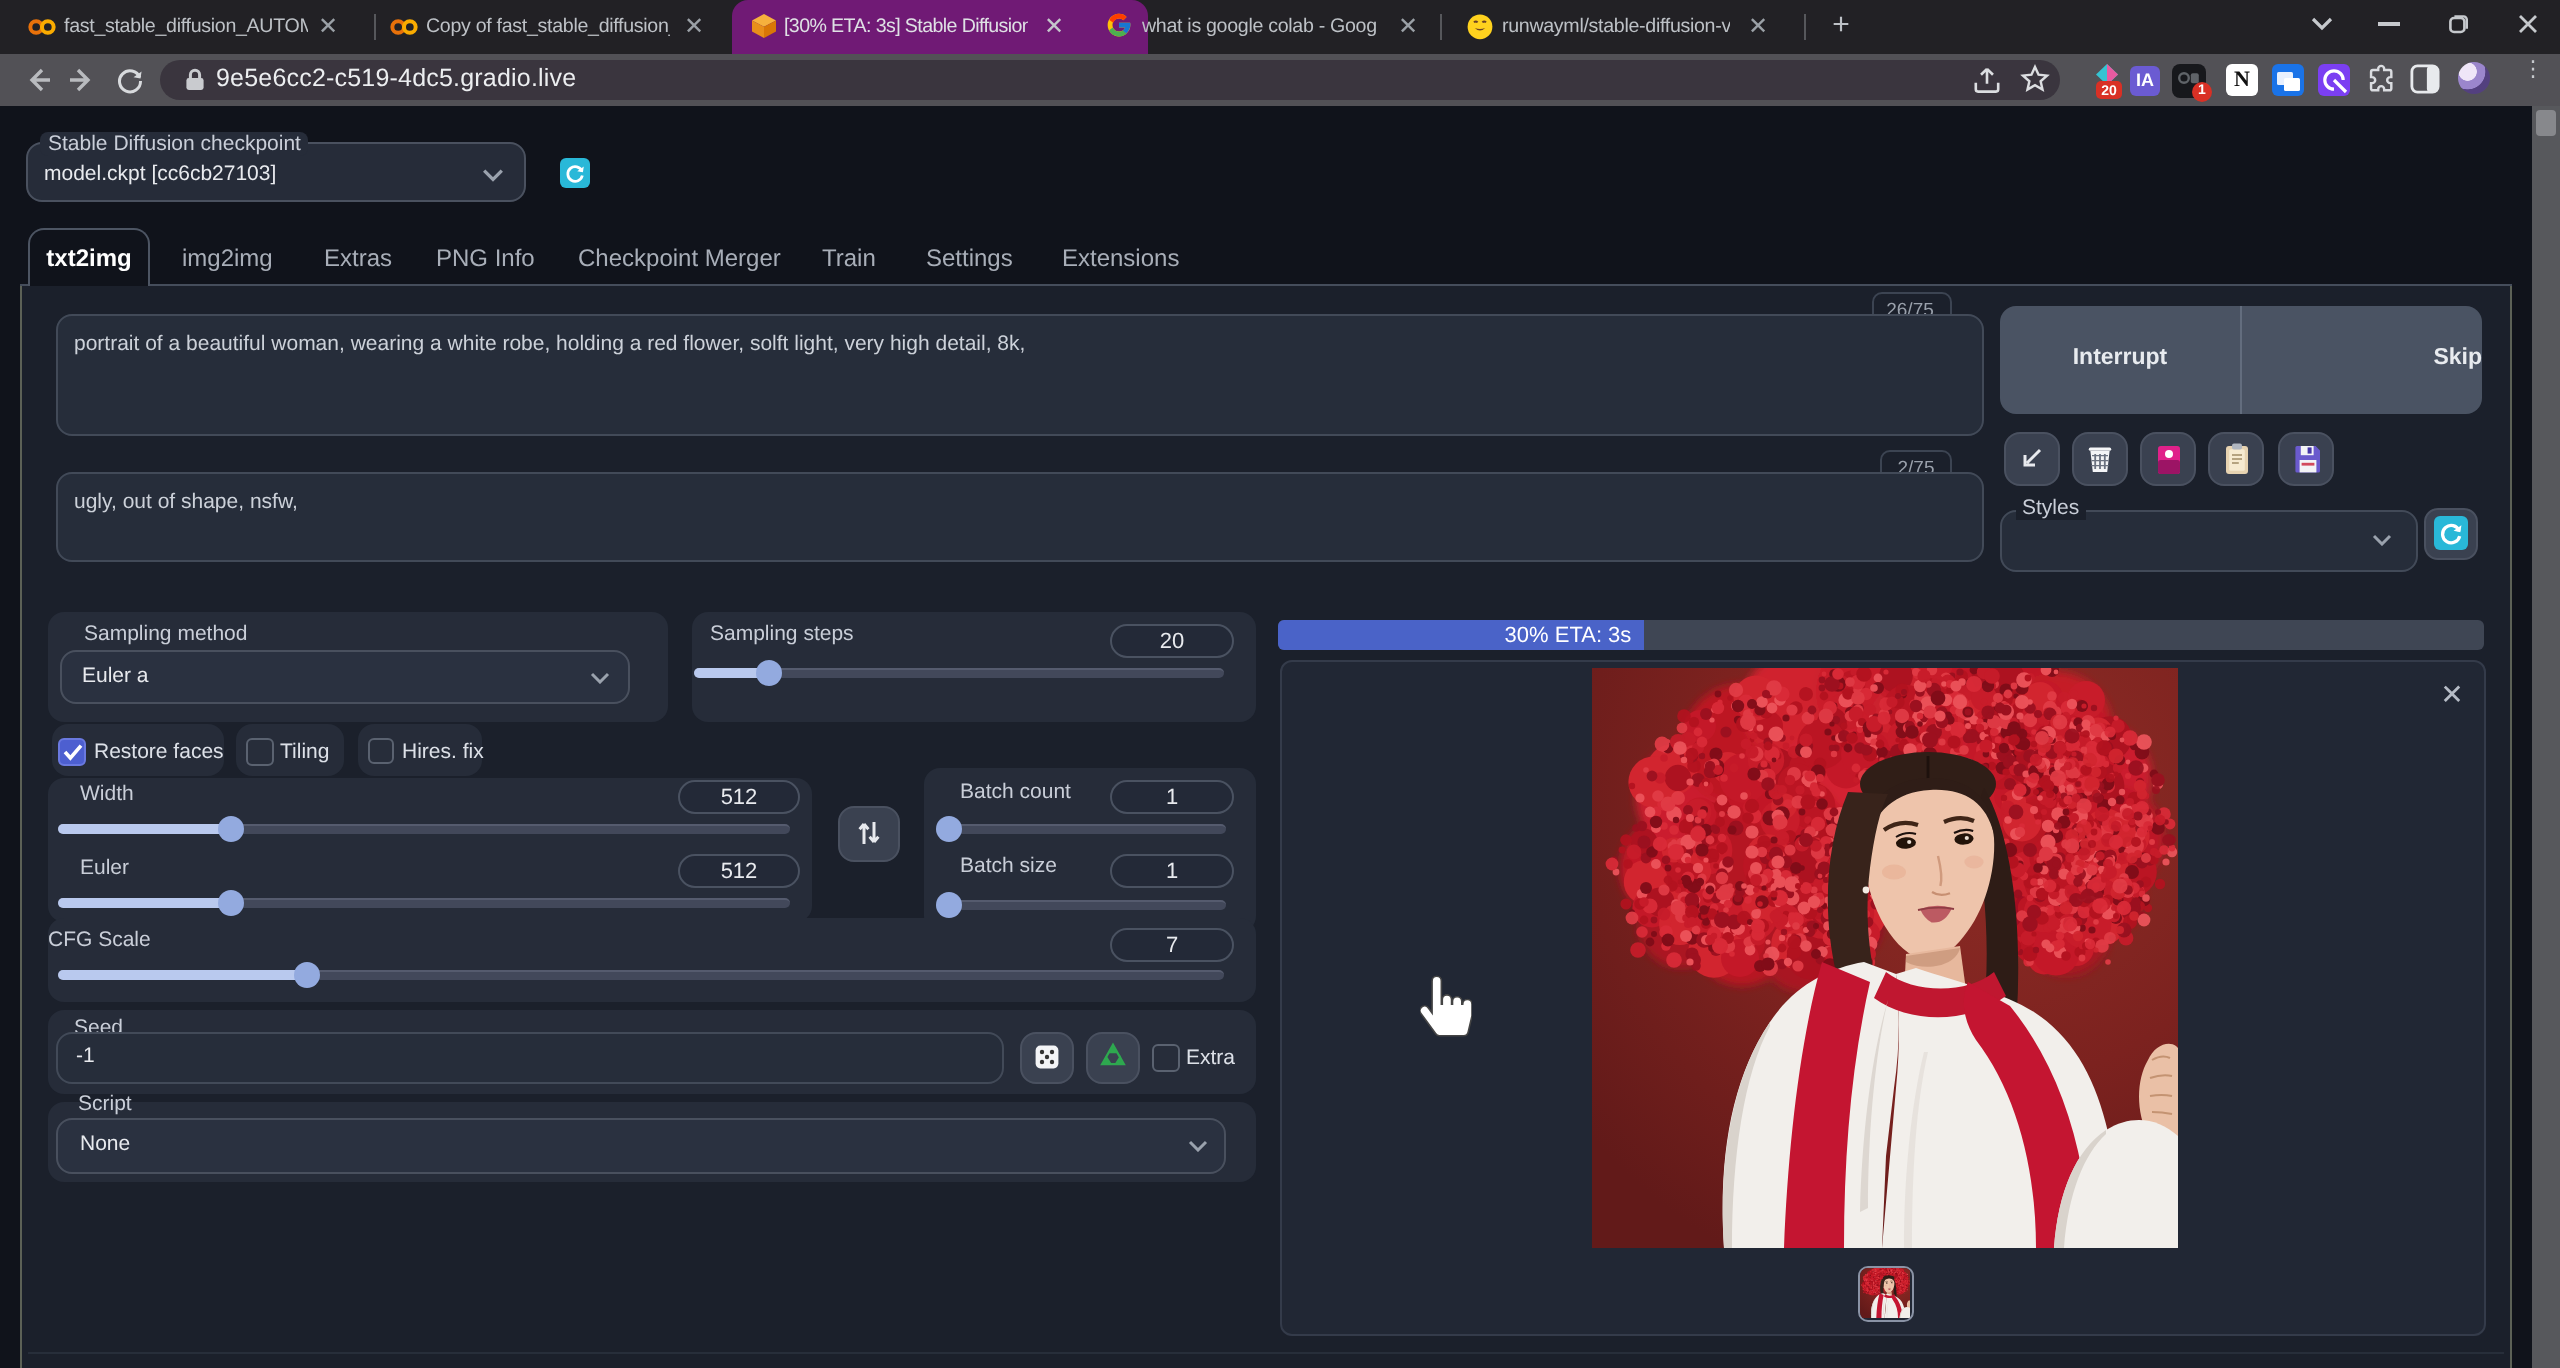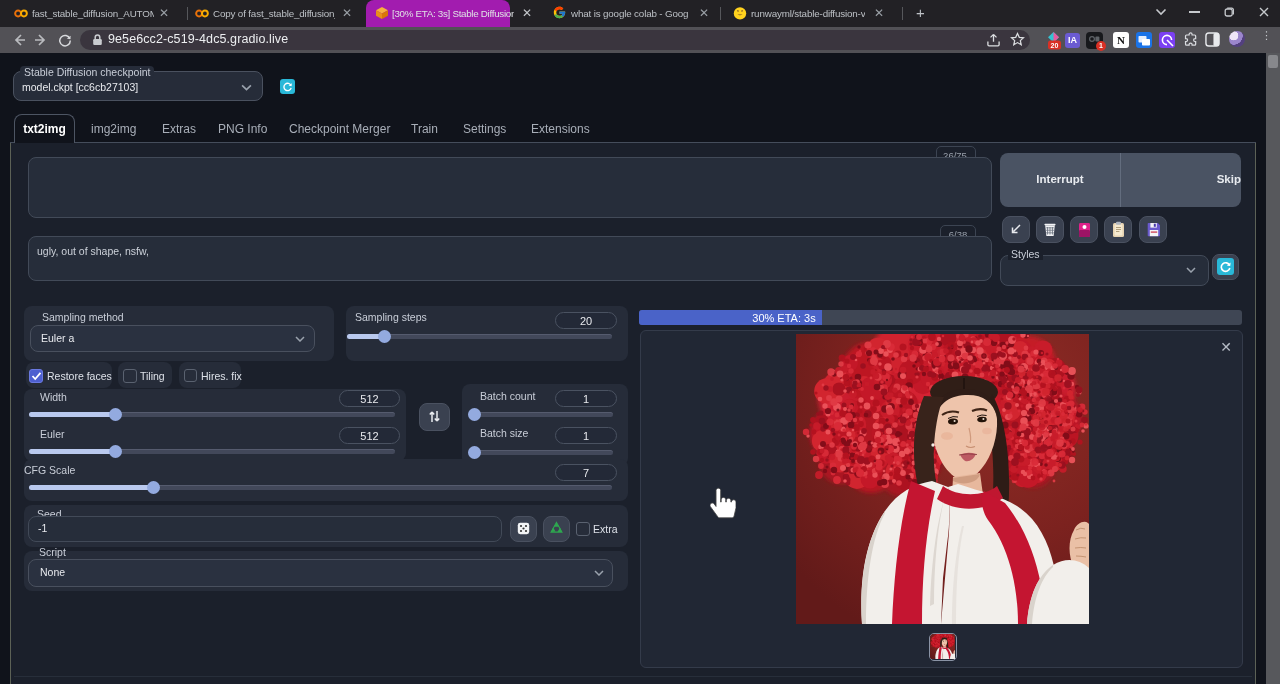--- a/index.html
+++ b/index.html
@@ -46,21 +46,21 @@
   </div>
   <div class="tabsep" style="left:187px;"></div>
   <div class="tab" style="left:189px;width:176px;">
     <svg class="abs" style="left:6px;top:7px" width="14" height="13" viewBox="0 0 24 16">
           <circle cx="7" cy="8" r="5" fill="none" stroke="#e8710a" stroke-width="3.4"></circle>
           <circle cx="17" cy="8" r="5" fill="none" stroke="#f9ab00" stroke-width="3.4"></circle>
         </svg>
     <div class="ttl" style="left:24px;width:122px;">Copy of fast_stable_diffusion_</div>
     <div class="tx" style="left:152px;">✕</div>
   </div>
-  <div class="tab" style="left:366px;width:144px;background:#a21caf;">
+  <div class="tab" style="left:366px;width:208px;background:#701a75;">
     <svg class="abs" style="left:9px;top:6px" width="14" height="14" viewBox="0 0 14 14">
           <path d="M7 1 L13 4.2 L7 7.4 L1 4.2 Z" fill="#f6b13d"></path>
           <path d="M1 4.2 L7 7.4 L7 13 L1 9.8 Z" fill="#e88f1a"></path>
           <path d="M13 4.2 L7 7.4 L7 13 L13 9.8 Z" fill="#d97706"></path>
         </svg>
     <div class="ttl" style="left:26px;width:122px;color:#dfe1e5;letter-spacing:-0.3px;">[30% ETA: 3s] Stable Diffusion</div>
     <div class="tx" style="left:155px;color:#c4c7cb;">✕</div>
   </div>
   <div class="tab" style="left:543px;width:176px;">
     <svg class="abs" style="left:10px;top:6px" width="13" height="13" viewBox="0 0 48 48">
@@ -179,22 +179,23 @@
 <div class="abs" style="left:162px;top:122px;font-size:12px;color:#a8aeb8;">Extras</div>
 <div class="abs" style="left:218px;top:122px;font-size:12px;color:#a8aeb8;">PNG Info</div>
 <div class="abs" style="left:289px;top:122px;font-size:12px;color:#a8aeb8;">Checkpoint Merger</div>
 <div class="abs" style="left:411px;top:122px;font-size:12px;color:#a8aeb8;">Train</div>
 <div class="abs" style="left:463px;top:122px;font-size:12px;color:#a8aeb8;">Settings</div>
 <div class="abs" style="left:531px;top:122px;font-size:12px;color:#a8aeb8;">Extensions</div>
 
 <div class="abs" style="left:936px;top:146px;width:40px;height:16px;border:1px solid #3c4452;border-radius:5px;background:#1b202b;"></div>
     <div class="abs" style="left:938px;top:150px;font-size:9.5px;color:#9aa1ac;width:34px;text-align:center;">26/75</div>
 <div class="abs" style="left:28px;top:157px;width:964px;height:61px;background:#262d3a;border:1px solid #424a58;border-radius:8px;"></div>
+<div class="abs" style="left:37px;top:166px;font-size:10.5px;color:#ccd1d9;">portrait of a beautiful woman, wearing a white robe, holding a red flower, solft light, very high detail, 8k,</div>
 <div class="abs" style="left:940px;top:225px;width:36px;height:16px;border:1px solid #3c4452;border-radius:5px;background:#1b202b;"></div>
-    <div class="abs" style="left:941px;top:229px;font-size:9.5px;color:#9aa1ac;width:34px;text-align:center;">6/38</div>
+    <div class="abs" style="left:941px;top:229px;font-size:9.5px;color:#9aa1ac;width:34px;text-align:center;">2/75</div>
 <div class="abs" style="left:28px;top:236px;width:964px;height:45px;background:#262d3a;border:1px solid #424a58;border-radius:8px;"></div>
 <div class="abs" style="left:37px;top:245px;font-size:10.5px;color:#ccd1d9;">ugly, out of shape, nsfw,</div>
 
 <div class="abs" style="left:1000px;top:153px;width:241px;height:54px;background:#4a5363;border-radius:8px;"></div>
 <div class="abs" style="left:1120px;top:153px;width:1px;height:54px;background:#636d7e;"></div>
 <div class="abs" style="left:1000px;top:173px;width:120px;text-align:center;font-size:11.5px;font-weight:bold;color:#e8ebef;">Interrupt</div>
 <div class="abs" style="left:1121px;top:173px;width:120px;text-align:right;font-size:11.5px;font-weight:bold;color:#e8ebef;">Skip</div>
 
 <div class="iconbtn" style="left:1002px;top:216px;"></div>
 <svg class="abs" style="left:1010px;top:223px" width="12" height="12" viewBox="0 0 12 12">

